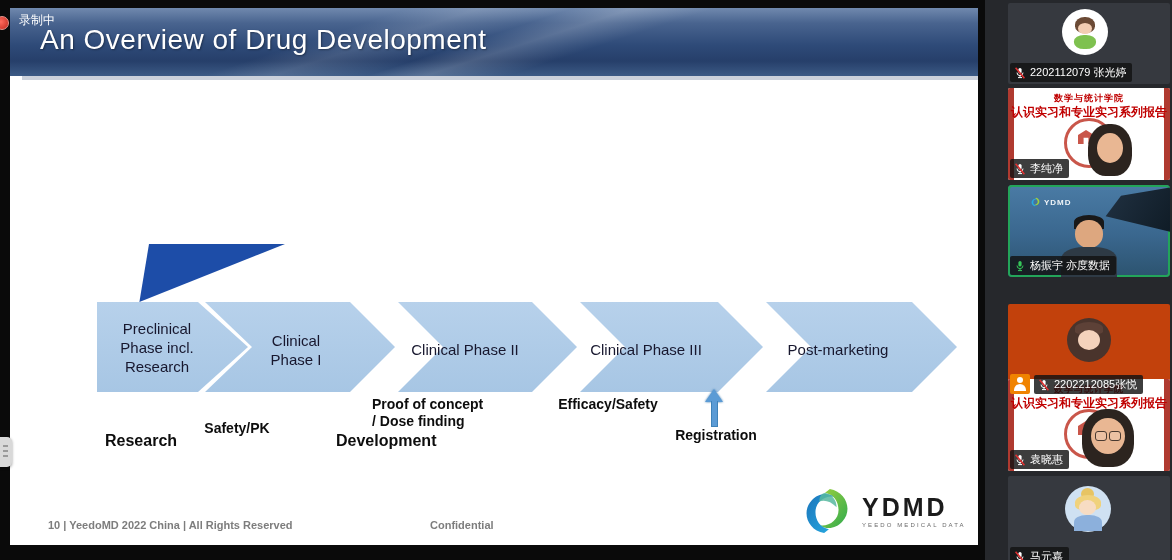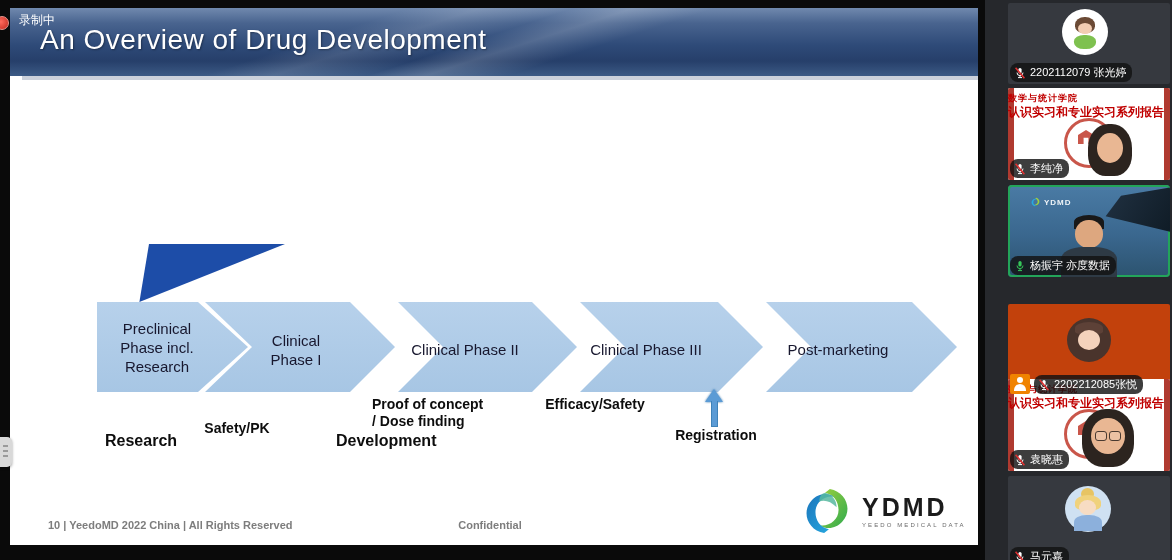--- a/index.html
+++ b/index.html
@@ -38,56 +38,56 @@
   .prewrap{white-space:pre-line;}
   .group-label{position:absolute;top:424px;font-weight:bold;color:#0d0d0d;font-size:16px;}
   .reg-arrow{position:absolute;left:694px;top:381px;width:20px;height:40px;}
   .reg-arrow .head{position:absolute;left:1px;top:0;width:0;height:0;
     border-left:9px solid transparent;border-right:9px solid transparent;border-bottom:13px solid #5b9bd5;
     filter:drop-shadow(0 0 1px #3a78ad);}
   .reg-arrow .shaft{position:absolute;left:7px;top:12px;width:7px;height:26px;background:#5b9bd5;
     border:1px solid #3f82b8;border-top:none;box-sizing:border-box;}
   
   .footer-left{position:absolute;left:38px;top:511px;font-size:11px;font-weight:bold;color:#7d7d7d;}
-  .footer-center{position:absolute;left:420px;top:511px;width:120px;text-align:center;font-size:11px;
+  .footer-center{position:absolute;left:420px;top:511px;width:120px;text-align:left;font-size:11px;
     font-weight:bold;color:#7d7d7d;}
   .logo{position:absolute;left:788px;top:478px;display:flex;align-items:center;gap:6px;}
   .logo-text-wrap{display:flex;flex-direction:column;}
   .logo-text{font-size:25px;font-weight:bold;color:#1b1b1b;letter-spacing:3px;line-height:26px;}
   .logo-subtext{font-size:6px;letter-spacing:2.1px;color:#6a6a6a;margin-top:2px;}
   .panel-handle{position:absolute;left:0;top:437px;width:12px;height:30px;background:#d9d9d9;
     border-radius:0 5px 5px 0;box-shadow:0 1px 3px rgba(0,0,0,.4);}
   .panel-handle::before{content:"";position:absolute;left:3px;top:8px;width:5px;height:1.5px;background:#9a9a9a;
     box-shadow:0 5px 0 #9a9a9a,0 10px 0 #9a9a9a;}
   
   .sidebar{position:absolute;left:985px;top:0;width:187px;height:560px;background:#26282c;}
   .tile{position:absolute;left:23px;width:162px;height:92px;background:#36393f;overflow:hidden;border-radius:2px;}
   .tile.active{box-shadow:0 0 0 2px #23a55a inset;border-radius:4px;}
   .name-tag{position:absolute;left:2px;bottom:2px;display:inline-flex;align-items:center;gap:4px;
-    background:rgba(18,18,18,.82);color:#fff;font-size:11px;padding:2px 6px 2px 4px;border-radius:8px;
+    background:rgba(18,18,18,.82);color:#fff;font-size:11px;padding:2px 6px 2px 4px;border-radius:2px;
     white-space:nowrap;z-index:5;}
   .avatar{position:absolute;border-radius:50%;}
   
   .av-white{background:#ffffff;}
   .av-white .head{position:absolute;left:13px;top:8px;width:20px;height:16px;border-radius:48% 48% 42% 42%;background:#6b4a35;}
   .av-white .face{position:absolute;left:16px;top:14px;width:14px;height:11px;border-radius:50%;background:#f3cdb2;}
   .av-white .body{position:absolute;left:12px;top:26px;width:22px;height:14px;border-radius:45%;background:#7ec14f;}
   .av-girl{background:#4a342c;}
   .av-girl .face{position:absolute;left:11px;top:12px;width:22px;height:20px;border-radius:50%;background:#f4d2bc;}
   .av-girl .bangs{position:absolute;left:8px;top:4px;width:28px;height:12px;border-radius:50% 50% 20% 20%;background:#5d4137;}
   .av-blue{background:#cfe1f2;}
   .av-blue .bun{position:absolute;left:16px;top:2px;width:13px;height:12px;border-radius:50%;background:#e7c463;}
   .av-blue .hair{position:absolute;left:10px;top:9px;width:26px;height:15px;border-radius:50% 50% 30% 30%;background:#f0d27c;}
   .av-blue .face{position:absolute;left:14px;top:14px;width:17px;height:15px;border-radius:50%;background:#f7dcc3;}
   .av-blue .dress{position:absolute;left:9px;top:29px;width:28px;height:16px;border-radius:45% 45% 0 0;background:#8cb0dc;}
   
   .video-red{background:#ffffff;}
   .video-red .bar{position:absolute;top:0;bottom:0;width:6px;background:#b03a30;}
   .video-red .bar.left{left:0;} .video-red .bar.right{right:0;}
-  .red-line{position:absolute;width:100%;text-align:left;color:#c00000;font-weight:bold;}
+  .red-line{position:absolute;width:100%;text-align:center;color:#c00000;font-weight:bold;}
   .red-line.l1{top:4px;font-size:9px;letter-spacing:1px;}
   .red-line.l2{top:16px;font-size:12px;}
   .emblem{position:absolute;left:50%;top:30px;transform:translateX(-50%);width:44px;height:44px;border-radius:50%;
     border:3px solid #c0392b;opacity:.85;}
   .emblem::before{content:"";position:absolute;left:11px;top:9px;width:16px;height:14px;background:#c0392b;
     clip-path:polygon(0 100%,0 35%,50% 0,100% 35%,100% 100%,65% 100%,65% 55%,35% 55%,35% 100%);}
   .person{position:absolute;z-index:2;}
   .person .hair{position:absolute;border-radius:46% 46% 40% 40%;background:#2c241f;}
   .person .face{position:absolute;border-radius:50%;background:#e9b793;}
   .person .glasses{position:absolute;width:26px;height:8px;z-index:3;}
@@ -140,21 +140,21 @@
 
       <div class="stage-label" style="left:91px;top:311px;width:112px;">Preclinical Phase incl. Research</div>
       <div class="stage-label" style="left:246px;top:323px;width:80px;">Clinical Phase I</div>
       <div class="stage-label" style="left:385px;top:332px;width:140px;">Clinical Phase II</div>
       <div class="stage-label" style="left:566px;top:332px;width:140px;">Clinical Phase III</div>
       <div class="stage-label" style="left:758px;top:332px;width:140px;">Post-marketing</div>
 
       <div class="note center" style="left:167px;top:412px;width:120px;">Safety/PK</div>
       <div class="note prewrap" style="left:362px;top:388px;width:160px;">Proof of concept
 / Dose finding</div>
-      <div class="note center" style="left:525px;top:388px;width:120px;">Efficacy/Safety</div>
+      <div class="note center" style="left:538px;top:388px;width:120px;">Efficacy/Safety</div>
 
       <div class="reg-arrow">
         <div class="head"></div>
           <div class="shaft"></div>
       </div>
       <div class="note center" style="left:646px;top:419px;width:120px;">Registration</div>
 
       <div class="group-label" style="left:95px;">Research</div>
       <div class="group-label" style="left:326px;">Development</div>
 

